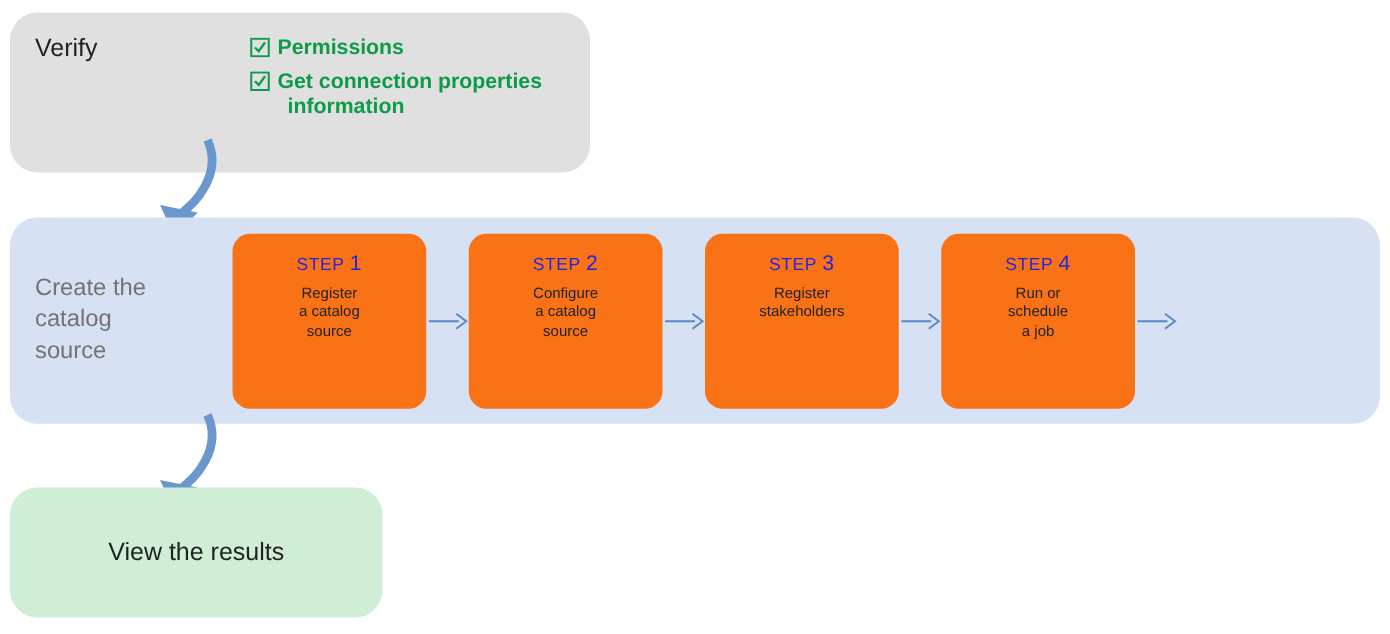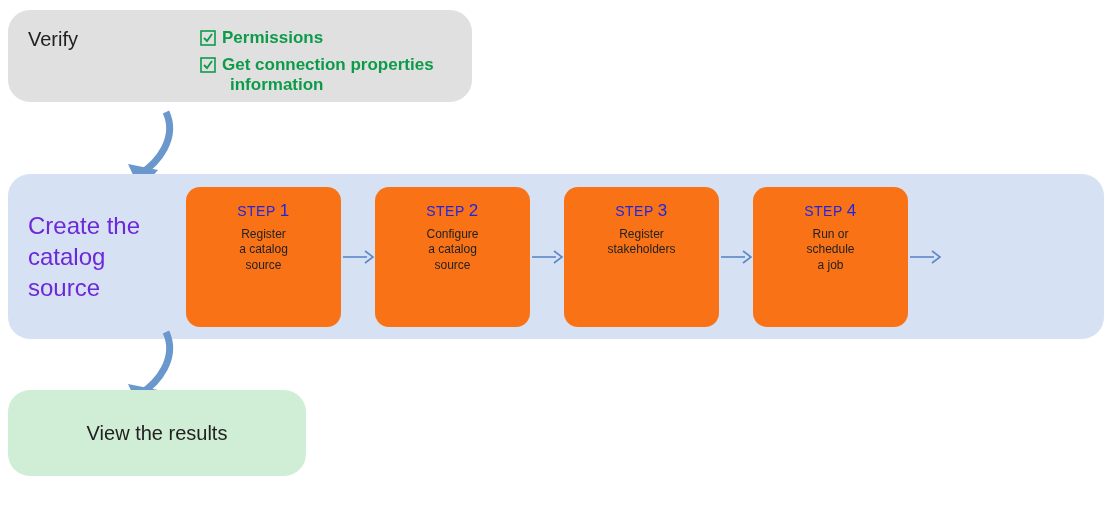--- a/index.html
+++ b/index.html
@@ -12,21 +12,21 @@
       background: #fff;
       width: 1112px;
       height: 507px;
       position: relative;
     }
     .prereq-box {
       position: absolute;
       left: 8px;
       top: 10px;
       width: 464px;
-      height: 92px;
+      height: 128px;
       background: #e0e0e0;
       border-radius: 22px;
       padding: 16px 20px;
       display: flex;
     }
     .prereq-title {
       font-size: 20px;
       color: #222;
       line-height: 1.3;
       width: 172px;
@@ -57,22 +57,22 @@
       top: 174px;
       width: 1096px;
       height: 165px;
       background: #d7e1f4;
       border-radius: 22px;
       padding: 12px 16px 12px 20px;
       display: flex;
       align-items: center;
     }
     .create-title {
-      font-size: 24px;
-      color: #6d28d9;
+      font-size: 19px;
+      color: #737373;
       line-height: 1.3;
       width: 158px;
     }
     .steps-row {
       display: flex;
       align-items: center;
       flex: 1;
     }
     .step-card {
       background: #f97316;
@@ -105,21 +105,21 @@
       display: flex;
       align-items: center;
       justify-content: center;
       flex-shrink: 0;
     }
     .results-box {
       position: absolute;
       left: 8px;
       top: 390px;
       width: 298px;
-      height: 86px;
+      height: 104px;
       background: #cfeed5;
       border-radius: 22px;
       display: flex;
       align-items: center;
       justify-content: center;
       text-align: center;
     }
     .results-title {
       font-size: 20px;
       color: #222;

